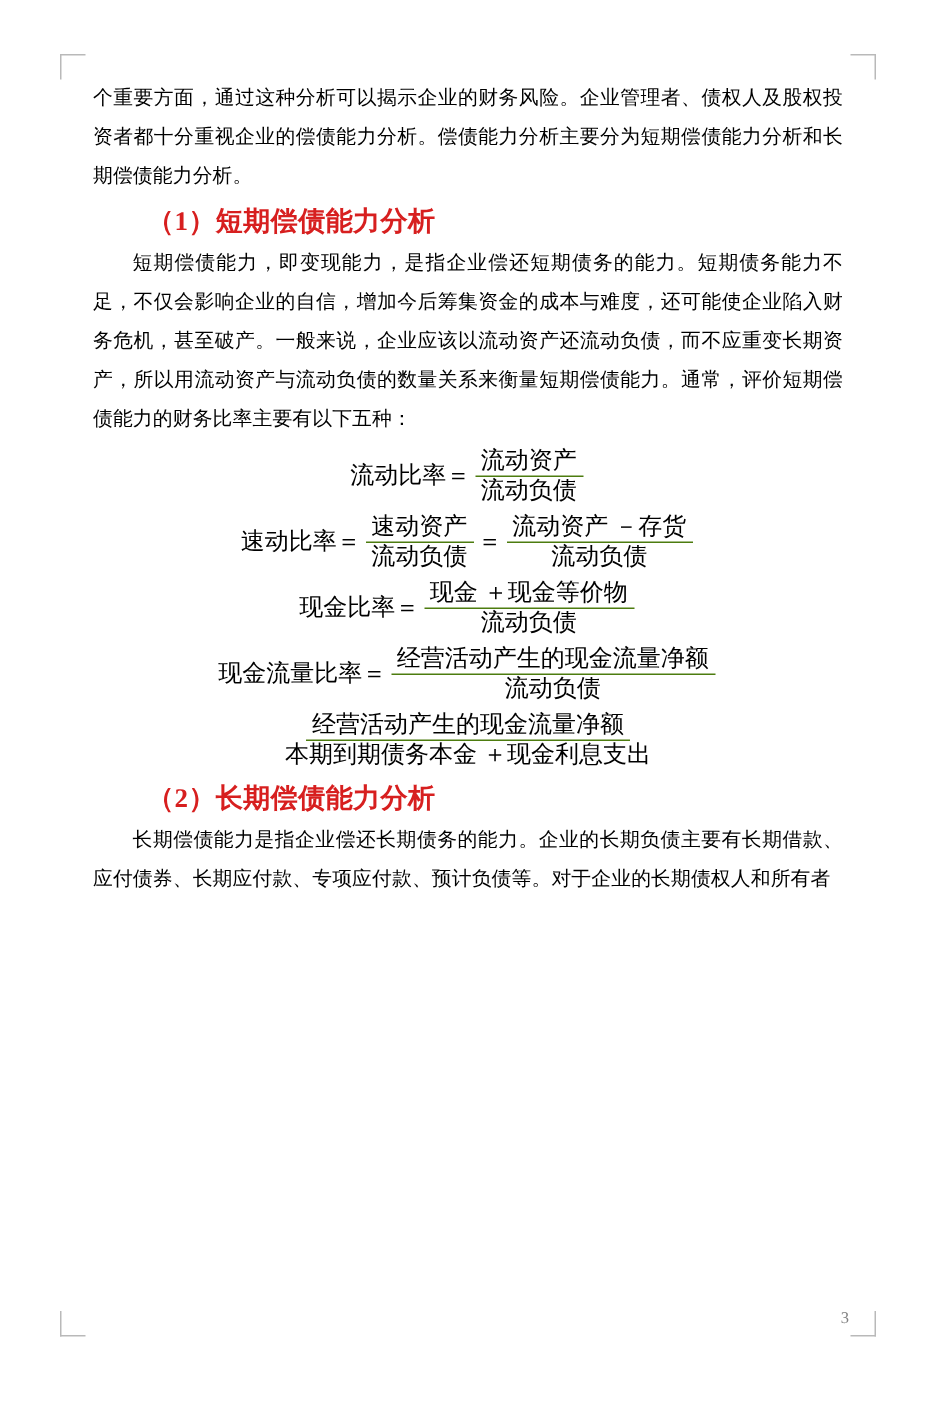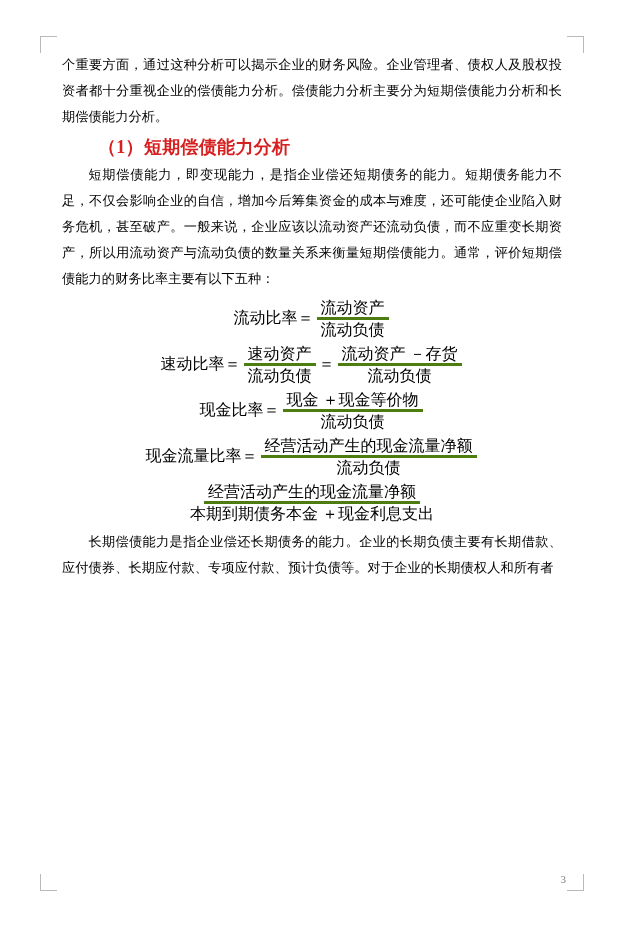--- a/index.html
+++ b/index.html
@@ -75,21 +75,21 @@
   }
   .frac {
     display: inline-flex;
     flex-direction: column;
     align-items: center;
     vertical-align: middle;
     margin: 0 2px;
   }
   .frac .num {
     padding: 0 4px 1px 4px;
-    border-bottom: 3px solid #4d7c0f;
+    border-bottom: 1px solid #4d7c0f;
     line-height: 17px;
   }
   .frac .den {
     padding: 1px 4px 0 4px;
     line-height: 17px;
   }
   .eq {
     padding: 0 1px;
   }
   .pagenum {
@@ -161,20 +161,21 @@
       <div class="formula-row">
         <span class="frac">
           <span class="num">经营活动产生的现金流量净额</span>
           <span class="den">本期到期债务本金 ＋现金利息支出</span>
         </span>
       </div>
 
     </div>
 
 
+    <h3 class="heading">（2）长期偿债能力分析</h3>
 
     <p class="body indent">长期偿债能力是指企业偿还长期债务的能力。企业的长期负债主要有长期借款、应付债券、长期应付款、专项应付款、预计负债等。对于企业的长期债权人和所有者</p>
 
   </div>
 
   <div class="pagenum">3</div>
 
 </div>
 
 </body></html>

